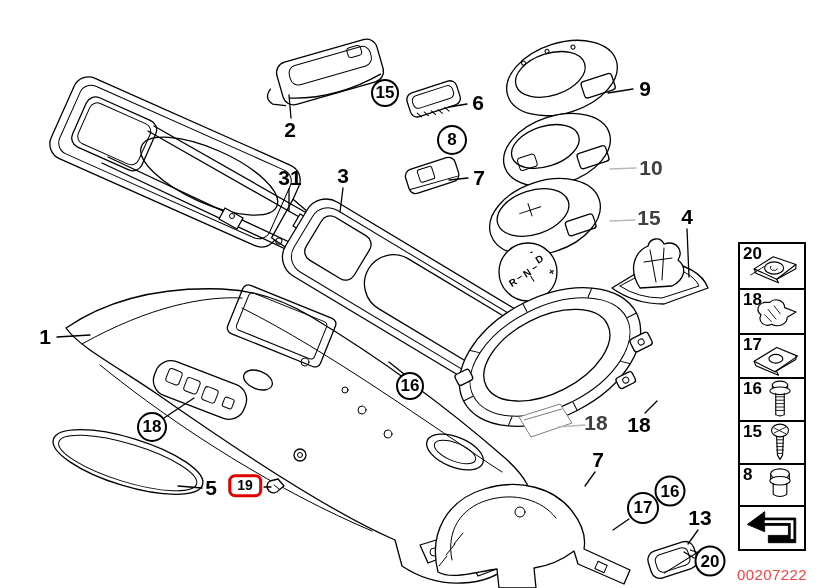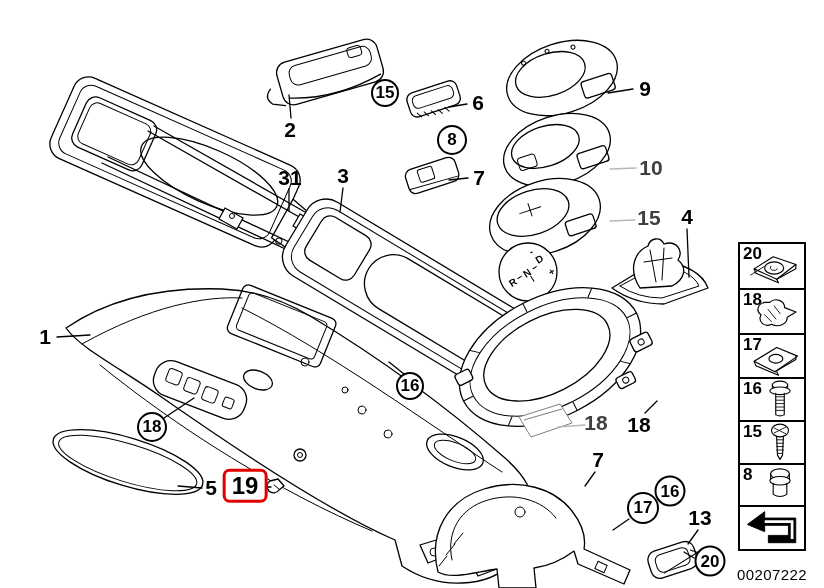--- a/index.html
+++ b/index.html
@@ -8,31 +8,31 @@
   .art{position:absolute;left:0;top:0;}
   .plabel{position:absolute;transform:translate(-50%,-50%);font-weight:bold;
           font-size:21px;color:#000;line-height:1;white-space:nowrap;}
   .plabel.muted{color:#404040;}
   .bubble{position:absolute;transform:translate(-50%,-50%);border:2px solid #000;
           border-radius:50%;background:#fff;display:flex;align-items:center;
           justify-content:center;font-weight:bold;font-size:17px;color:#000;
           box-sizing:border-box;}
   .redbox{position:absolute;transform:translate(-50%,-50%);border:3px solid #e10000;
           border-radius:7px;background:#fff;padding:1px 6px;font-weight:bold;
-          font-size:24px;color:#000;line-height:1.1;}
+          font-size:14px;color:#000;line-height:1.1;}
   .legend{position:absolute;left:738px;top:242px;width:68px;}
   .legend-box{position:relative;border:2px solid #000;background:#fff;margin-top:-2px;
               box-sizing:border-box;}
   .legend-box:first-child{margin-top:0;}
   .legend-num{position:absolute;top:1px;left:3px;font-weight:bold;font-size:17px;
               line-height:1;color:#000;}
   .legend-icon{position:absolute;right:1px;bottom:0;}
   .legend-icon.narrow{right:7px;}
   .code{position:absolute;left:734px;top:566px;width:76px;text-align:center;
-        font-size:15px;color:#000000;letter-spacing:.4px;}
+        font-size:15px;color:#ef4444;letter-spacing:.4px;}
   svg .ln{fill:none;stroke:#000;stroke-width:1.3;stroke-linejoin:round;stroke-linecap:round;}
   svg .lnw{fill:#fff;stroke:#000;stroke-width:1.3;stroke-linejoin:round;stroke-linecap:round;}
   svg .gray{stroke:#b8b8b8;}
   svg .thin{stroke-width:1;}
 </style>
 </head>
 <body>
 
 <div class="stage">
 

